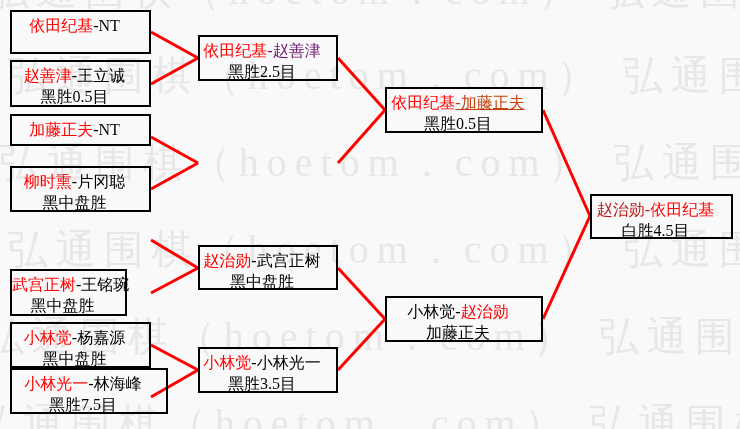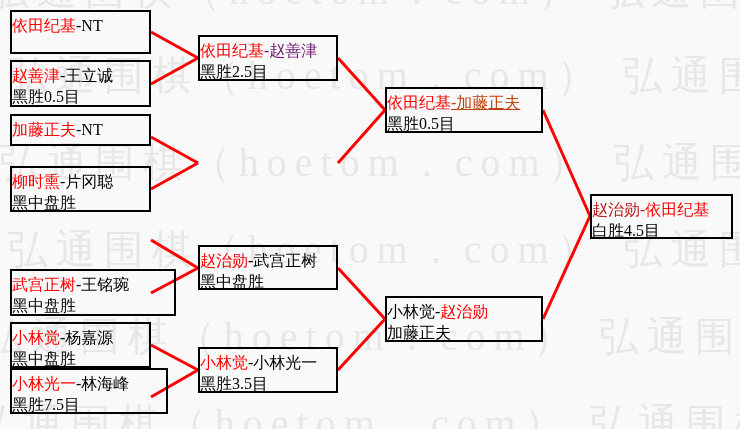--- a/index.html
+++ b/index.html
@@ -12,21 +12,21 @@
   .wm-row {
     position:absolute; white-space:nowrap;
     font-size:40px; letter-spacing:8px; line-height:46px;
     font-family:"Liberation Serif","DejaVu Serif",serif;
     user-select:none;
   }
   svg.lines { position:absolute; left:0; top:0; z-index:1; }
   .box {
     position:absolute; z-index:2; box-sizing:border-box;
     border:2px solid #000; background:transparent;
-    font-size:16px; line-height:21px;
+    text-align:center; font-size:16px; line-height:21px;
     padding:3px 12px 0 0;
   }
   .players { white-space:nowrap; }
   .result { color:#000; }
 </style>
 </head>
 <body>
 
 <div class="stage" id="stage" style="background: rgb(249, 249, 249);">
 
@@ -65,21 +65,21 @@
     <div class="result">黑胜0.5目</div>
   </div>
   <div class="box" style="left:10px;top:114px;width:141px;height:32px">
     <div class="players"><span style="color: rgb(255, 0, 0);">加藤正夫</span><span style="color: rgb(0, 0, 0);">-NT</span></div>
     <div class="result"></div>
   </div>
   <div class="box" style="left:10px;top:166px;width:141px;height:46px">
     <div class="players"><span style="color: rgb(255, 0, 0);">柳时熏</span><span style="color: rgb(0, 0, 0);">-片冈聪</span></div>
     <div class="result">黑中盘胜</div>
   </div>
-  <div class="box" style="left:10px;top:269px;width:166px;height:47px">
+  <div class="box" style="left:10px;top:269px;width:117px;height:47px">
     <div class="players"><span style="color: rgb(255, 0, 0);">武宫正树</span><span style="color: rgb(0, 0, 0);">-王铭琬</span></div>
     <div class="result">黑中盘胜</div>
   </div>
   <div class="box" style="left:10px;top:322px;width:141px;height:46px">
     <div class="players"><span style="color: rgb(255, 0, 0);">小林觉</span><span style="color: rgb(0, 0, 0);">-杨嘉源</span></div>
     <div class="result">黑中盘胜</div>
   </div>
   <div class="box" style="left:10px;top:368px;width:158px;height:46px">
     <div class="players"><span style="color: rgb(255, 0, 0);">小林光一</span><span style="color: rgb(0, 0, 0);">-林海峰</span></div>
     <div class="result">黑胜7.5目</div>

